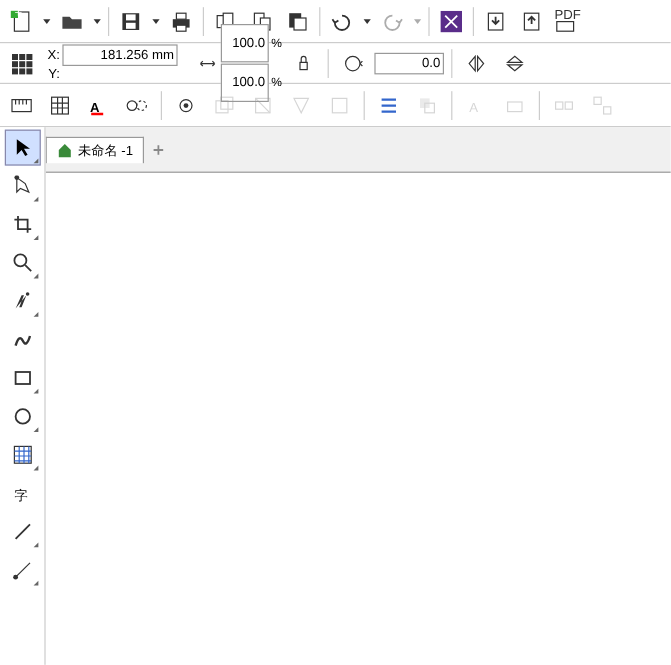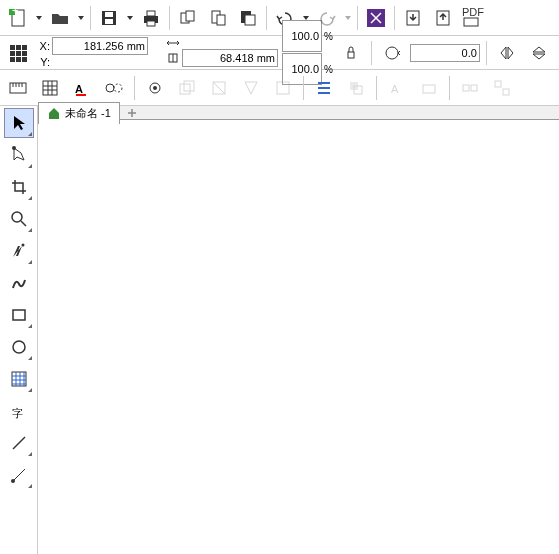--- a/index.html
+++ b/index.html
@@ -7,21 +7,21 @@
 .toolbar-row { display: flex; align-items: center; height: 36px; border-bottom: 1px solid #ccc; padding: 0 4px; gap: 2px; }
 .tb-btn { width: 28px; height: 28px; display: flex; align-items: center; justify-content: center; cursor: pointer; border: 1px solid transparent; }
 .sep { width: 1px; height: 24px; background: #ccc; margin: 0 2px; }
 .dropdown-arrow { width: 10px; height: 28px; display: flex; align-items: center; justify-content: center; cursor: pointer; }
 .coord-row { display: flex; align-items: center; height: 34px; border-bottom: 1px solid #ccc; padding: 0 4px; gap: 4px; }
 .coord-label { width: 14px; text-align: right; }
 .coord-input { width: 96px; height: 18px; border: 1px solid #999; padding: 0 2px; text-align: right; background: #fff; }
 .pct-input { width: 40px; height: 18px; border: 1px solid #999; padding: 15px 2px; text-align: right; }
 .unit { font-size: 10px; }
 .toolbar-row3 { display: flex; align-items: center; height: 36px; border-bottom: 1px solid #ccc; padding: 0 4px; gap: 4px; }
-.tab-bar { display: flex; align-items: center; height: 14px; border-bottom: 1px solid #999; background: #f0f0f0; margin-left: 38px; }
+.tab-bar { display: flex; align-items: center; height: 38px; border-bottom: 1px solid #999; background: #f0f0f0; margin-left: 38px; }
 .tab { display: flex; align-items: center; height: 22px; padding: 0 8px; background: #fff; border: 1px solid #999; border-bottom: none; gap: 4px; }
 .tab-add { width: 20px; height: 18px; display: flex; align-items: center; justify-content: center; margin-left: 2px; cursor: pointer; }
 .tool-palette { width: 38px; background: #fff; border-right: 1px solid #ccc; display: flex; flex-direction: column; align-items: center; padding-top: 2px; gap: 2px; position: absolute; top: 106px; left: 0; height: 448px; }
 .tool-btn { width: 30px; height: 30px; display: flex; align-items: center; justify-content: center; cursor: pointer; border: 1px solid transparent; position: relative; }
 .tool-btn.active { background: #d0e0ff; border-color: #88a; }
 .tool-corner { position: absolute; bottom: 1px; right: 1px; width: 0; height: 0; border-left: 4px solid transparent; border-bottom: 4px solid #666; }
 .canvas-area { flex: 1; position: relative; margin-left: 38px; background: #fff; overflow: hidden; }
 .ruler-v { position: absolute; top: 20px; left: 0; width: 20px; bottom: 0; background: #fff; border-right: 1px solid #999; }
 .ruler-h::after, .ruler-v::after { content: ''; position: absolute; }
 .canvas { position: absolute; top: 20px; left: 20px; right: 0; bottom: 0; background: #fff; }
@@ -168,29 +168,20 @@
   </div>
   <div style="width:10px"></div>
   <div class="coord-stack">
     <div class="coord-line">
         <span>
           <svg width="14" height="10">
             <path d="M1 5 L13 5 M1 5 L3 3 M1 5 L3 7 M13 5 L11 3 M13 5 L11 7" stroke="#333" fill="none"></path>
           </svg>
         </span>
       </div>
-    <div class="coord-line">
-        <span>
-          <svg width="14" height="10">
-            <rect x="3" y="1" width="8" height="8" fill="none" stroke="#333"></rect>
-            <path d="M7 1 L7 9" stroke="#333"></path>
-          </svg>
-        </span>
-        <input class="coord-input" value="68.418 mm" style="">
-      </div>
   </div>
   <div class="coord-stack">
     <div class="coord-line">
         <input class="pct-input" value="100.0" style="">
         <span class="unit">%</span>
       </div>
     <div class="coord-line">
         <input class="pct-input" value="100.0" style="">
         <span class="unit">%</span>
       </div>
@@ -201,21 +192,21 @@
         <path d="M5 8 L5 5 A2 2 0 0 1 9 5 L9 8" fill="none" stroke="#333"></path>
       </svg>
     </div>
   <div class="sep"></div>
   <div class="tb-btn">
       <svg width="18" height="18">
         <circle cx="9" cy="9" r="6" fill="none" stroke="#333"></circle>
         <path d="M15 9 L17 7 M15 9 L17 11" stroke="#333"></path>
       </svg>
     </div>
-  <input class="coord-input" style="width: 70px;" value="0.0">
+  <input class="coord-input" style="width: 58px;" value="0.0">
   <div class="sep"></div>
   <div class="tb-btn">
       <svg width="18" height="18">
         <path d="M8 3 L3 9 L8 15 Z M10 3 L15 9 L10 15 Z" fill="none" stroke="#333"></path>
       </svg>
     </div>
   <div class="tb-btn">
       <svg width="18" height="18">
         <path d="M3 8 L9 3 L15 8 Z M3 10 L9 15 L15 10 Z" fill="none" stroke="#333"></path>
       </svg>

